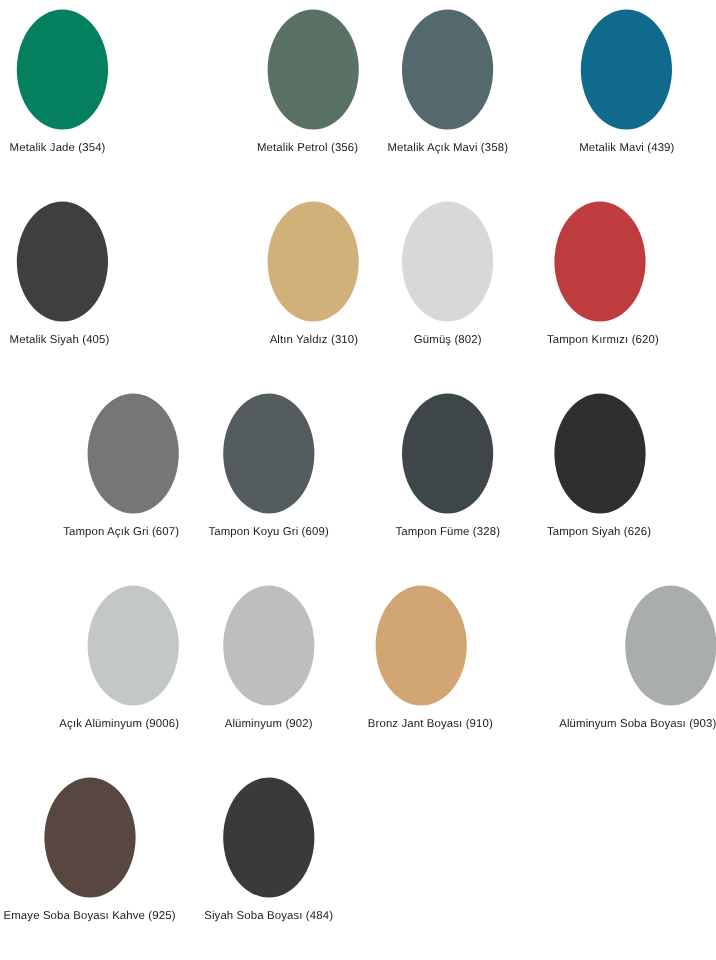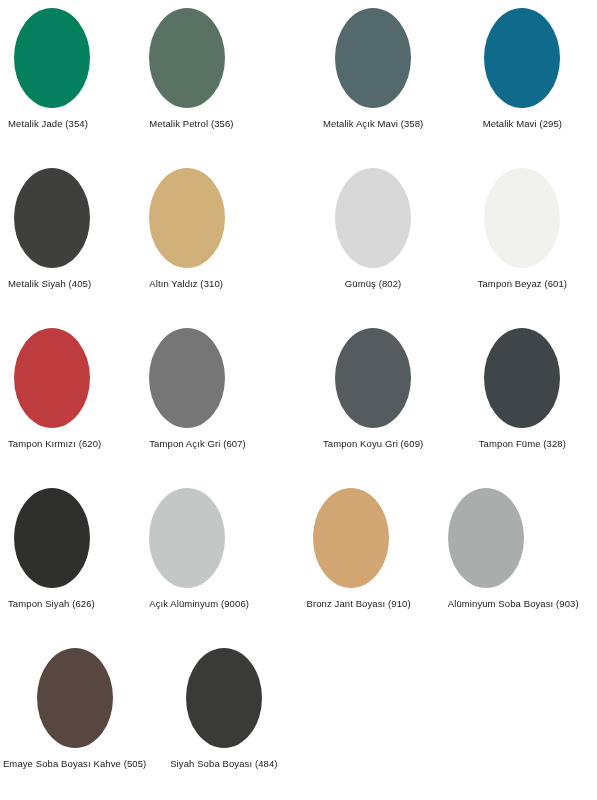--- a/index.html
+++ b/index.html
@@ -28,21 +28,21 @@
     display: flex;
     flex-direction: column;
     align-items: center;
     justify-content: flex-start;
     padding-top: 8px;
     box-sizing: border-box;
   }
 
   
   .swatch-cell.col-0 { align-items: flex-start; padding-left: 8px; }
-  .swatch-cell.col-1 { align-items: flex-start; }
+  .swatch-cell.col-1 { align-items: flex-end; }
   .swatch-cell.col-2 { }
   .swatch-cell.col-3 { align-items: center; }
 
   .swatch-blob {
     width: 76px;
     height: 100px;
     border-radius: 50% / 50%;
     flex: 0 0 auto;
   }
 
@@ -74,37 +74,33 @@
     <div class="swatch-cell col-1">
       <div class="swatch-blob" style="background: rgb(90, 114, 100);"></div>
       <div class="swatch-label">Metalik Petrol (356)</div>
     </div>
     <div class="swatch-cell col-2">
       <div class="swatch-blob" style="background: rgb(83, 105, 107);"></div>
       <div class="swatch-label">Metalik Açık Mavi (358)</div>
     </div>
     <div class="swatch-cell col-3">
       <div class="swatch-blob" style="background: rgb(16, 106, 140);"></div>
-      <div class="swatch-label">Metalik Mavi (295)</div>
+      <div class="swatch-label">Metalik Mavi (439)</div>
     </div>
     <div class="swatch-cell col-0">
       <div class="swatch-blob" style="background: rgb(63, 63, 62);"></div>
       <div class="swatch-label">Metalik Siyah (405)</div>
     </div>
     <div class="swatch-cell col-1">
       <div class="swatch-blob" style="background: rgb(210, 176, 121);"></div>
       <div class="swatch-label">Altın Yaldız (310)</div>
     </div>
     <div class="swatch-cell col-2">
       <div class="swatch-blob" style="background: rgb(216, 216, 216);"></div>
       <div class="swatch-label">Gümüş (802)</div>
-    </div>
-    <div class="swatch-cell col-3">
-      <div class="swatch-blob" style="background: rgb(241, 241, 238);"></div>
-      <div class="swatch-label">Tampon Beyaz (601)</div>
     </div>
     <div class="swatch-cell col-0">
       <div class="swatch-blob" style="background: rgb(191, 60, 62);"></div>
       <div class="swatch-label">Tampon Kırmızı (620)</div>
     </div>
     <div class="swatch-cell col-1">
       <div class="swatch-blob" style="background: rgb(118, 118, 118);"></div>
       <div class="swatch-label">Tampon Açık Gri (607)</div>
     </div>
     <div class="swatch-cell col-2">
@@ -116,29 +112,33 @@
       <div class="swatch-label">Tampon Füme (328)</div>
     </div>
     <div class="swatch-cell col-0">
       <div class="swatch-blob" style="background: rgb(47, 47, 45);"></div>
       <div class="swatch-label">Tampon Siyah (626)</div>
     </div>
     <div class="swatch-cell col-1">
       <div class="swatch-blob" style="background: rgb(195, 199, 198);"></div>
       <div class="swatch-label">Açık Alüminyum (9006)</div>
     </div>
+    <div class="swatch-cell col-2">
+      <div class="swatch-blob" style="background: rgb(188, 191, 190);"></div>
+      <div class="swatch-label">Alüminyum (902)</div>
+    </div>
     <div class="swatch-cell col-0">
       <div class="swatch-blob" style="background: rgb(210, 166, 115);"></div>
       <div class="swatch-label">Bronz Jant Boyası (910)</div>
     </div>
     <div class="swatch-cell col-1">
       <div class="swatch-blob" style="background: rgb(169, 173, 172);"></div>
       <div class="swatch-label">Alüminyum Soba Boyası (903)</div>
     </div>
     <div class="swatch-cell col-2">
       <div class="swatch-blob" style="background: rgb(87, 71, 64);"></div>
-      <div class="swatch-label">Emaye Soba Boyası Kahve (505)</div>
+      <div class="swatch-label">Emaye Soba Boyası Kahve (925)</div>
     </div>
     <div class="swatch-cell col-3">
       <div class="swatch-blob" style="background: rgb(58, 58, 56);"></div>
       <div class="swatch-label">Siyah Soba Boyası (484)</div>
     </div>
   </div>
 
 </body></html>

